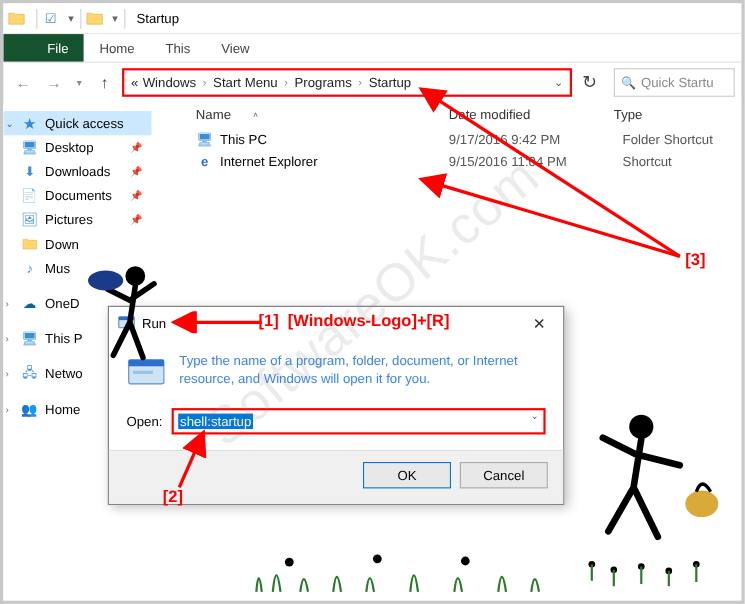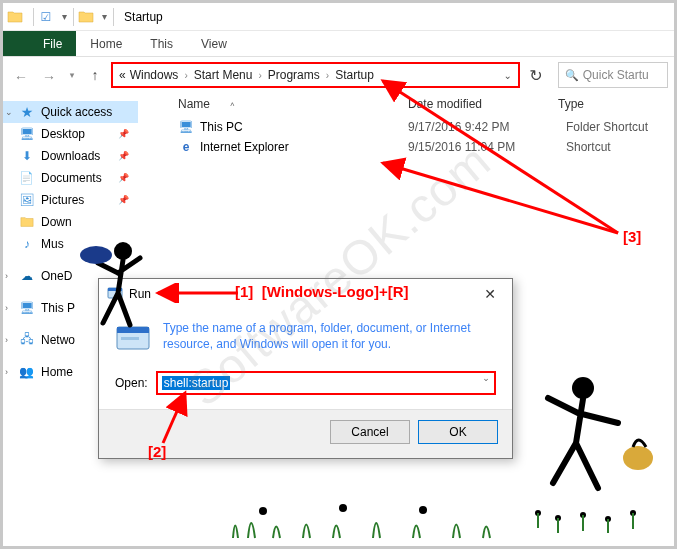--- a/index.html
+++ b/index.html
@@ -251,22 +251,22 @@
   <div class="run-open-row">
     <span class="run-open-label">Open:</span>
     <div class="run-combo">
       <div class="run-combo-inner">
         <span class="run-combo-sel">shell:startup</span>
       </div>
       <div class="run-combo-dd">⌄</div>
     </div>
   </div>
   <div class="run-buttons">
+    <button class="run-btn default">OK</button>
     <button class="run-btn">Cancel</button>
-    <button class="run-btn default">OK</button>
   </div>
 </div>
 
 <div class="watermark">SoftwareOK.com</div>
 
 <svg class="arrow-svg" style="left:150px; top:280px;" width="90" height="20">
   <defs>
       <marker id="ah1" markerWidth="8" markerHeight="8" refX="7" refY="4" orient="auto">
         <path d="M0,0 L8,4 L0,8 z" fill="#ff0000"></path>
       </marker>

